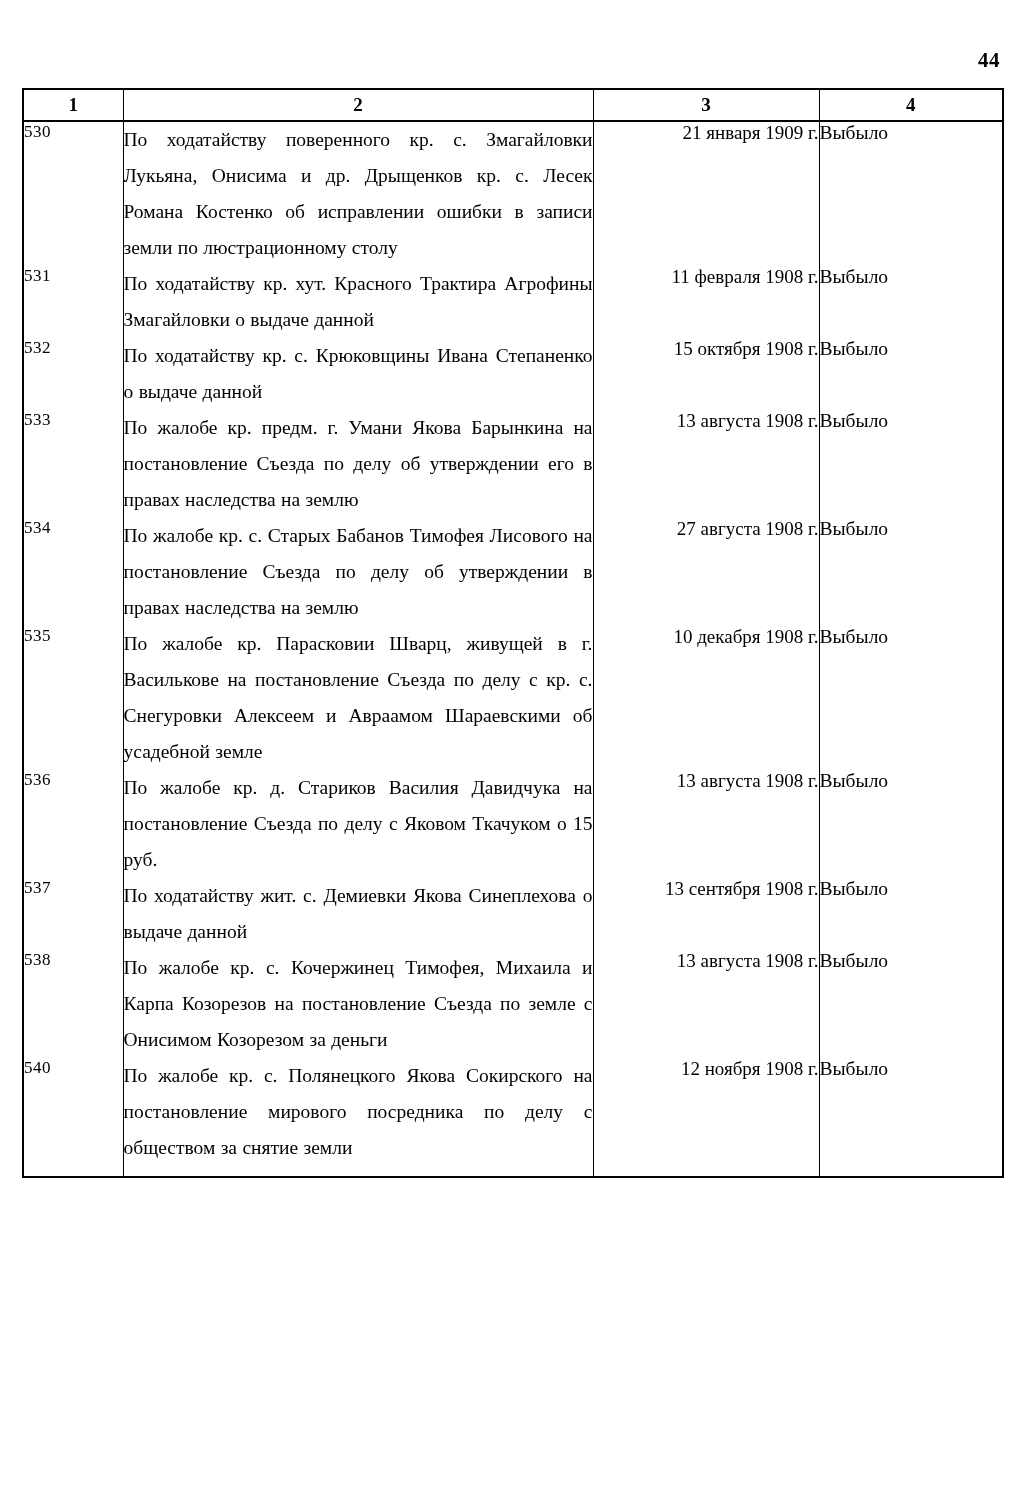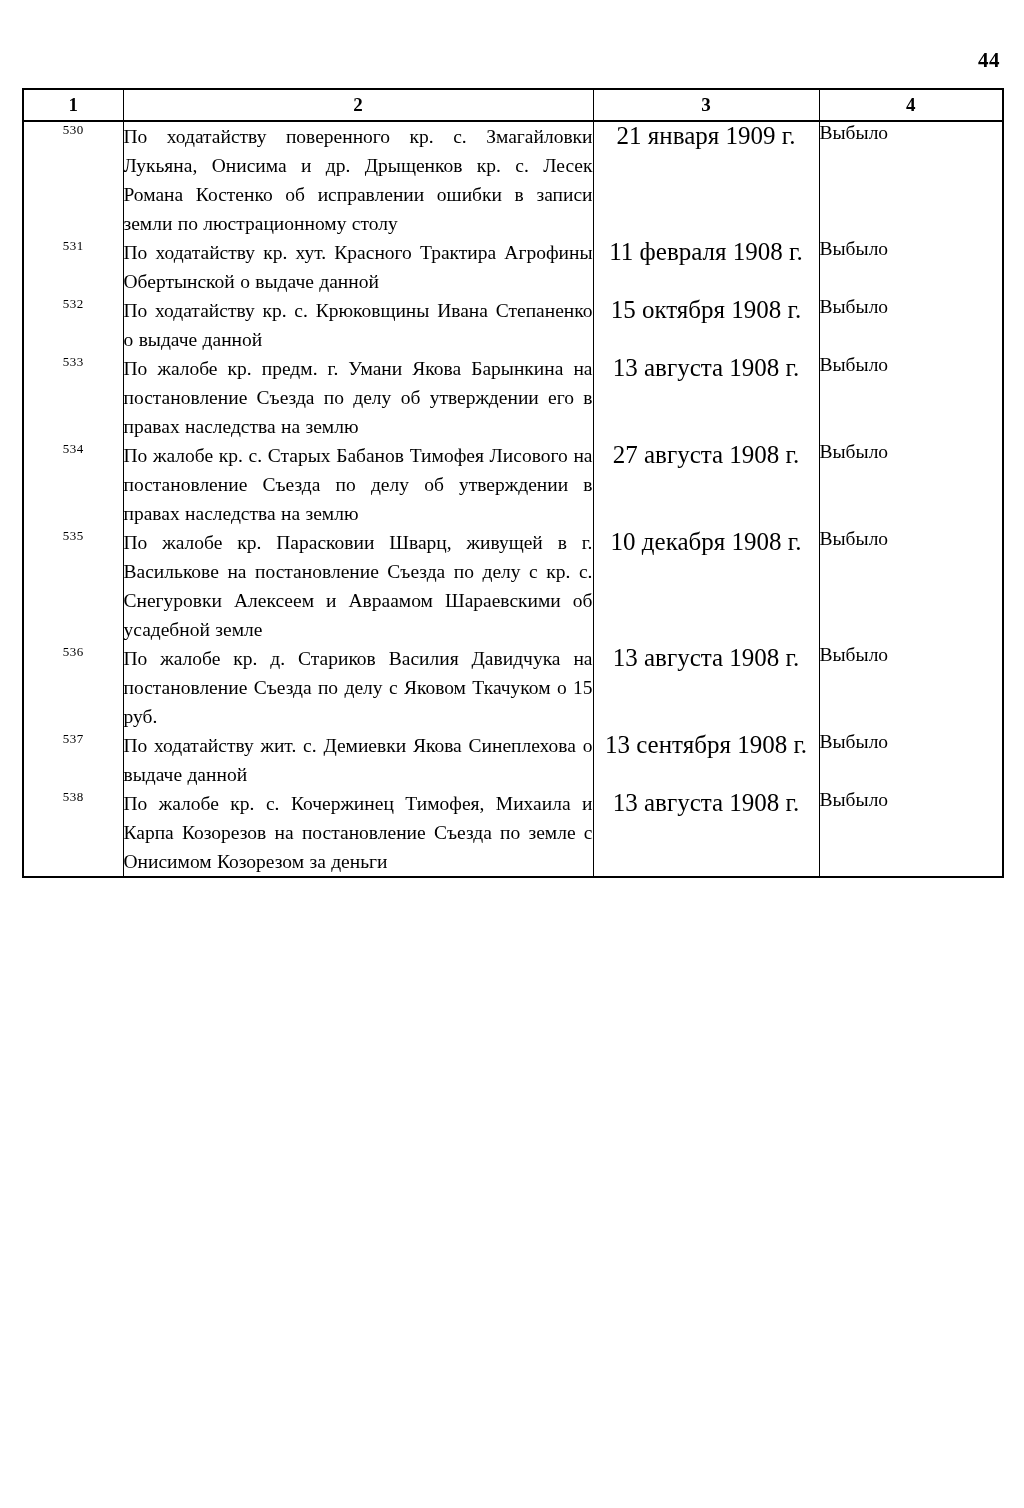--- a/index.html
+++ b/index.html
@@ -65,40 +65,40 @@
     line-height: 30px;
     padding: 0;
   }
 
   tbody td {
     border-bottom: none;
     border-top: none;
   }
 
   td.num {
-    text-align: center;
-    font-size: 13px;
+    text-align: left;
+    font-size: 17px;
     padding-top: 18px;
     padding-bottom: 6px;
     letter-spacing: 0.5px;
   }
 
   td.desc {
     text-align: justify;
     text-align-last: left;
     font-size: 19.5px;
-    line-height: 29px;
+    line-height: 36px;
     padding: 18px 10px 6px 12px;
     hyphens: manual;
     word-spacing: 0.5px;
   }
 
   td.date {
-    text-align: center;
-    font-size: 25px;
+    text-align: right;
+    font-size: 19px;
     padding-top: 18px;
     padding-bottom: 6px;
     white-space: nowrap;
   }
 
   td.status {
     text-align: left;
     font-size: 19.5px;
     padding-top: 18px;
     padding-bottom: 6px;
@@ -130,21 +130,21 @@
     </thead>
     <tbody>
       <tr>
         <td class="num">530</td>
         <td class="desc">По ходатайству поверенного кр. с. Змагайловки Лукьяна, Онисима и др. Дрыщенков кр. с. Лесек Романа Костенко об исправлении ошибки в записи земли по люстрационному столу</td>
         <td class="date">21 января 1909 г.</td>
         <td class="status">Выбыло</td>
       </tr>
       <tr>
         <td class="num">531</td>
-        <td class="desc">По ходатайству кр. хут. Красного Трактира Агрофины Обертынской о выдаче данной</td>
+        <td class="desc">По ходатайству кр. хут. Красного Трактира Агрофины Змагайловки о выдаче данной</td>
         <td class="date">11 февраля 1908 г.</td>
         <td class="status">Выбыло</td>
       </tr>
       <tr>
         <td class="num">532</td>
         <td class="desc">По ходатайству кр. с. Крюковщины Ивана Степаненко о выдаче данной</td>
         <td class="date">15 октября 1908 г.</td>
         <td class="status">Выбыло</td>
       </tr>
       <tr>
@@ -176,16 +176,22 @@
         <td class="desc">По ходатайству жит. с. Демиевки Якова Синеплехова о выдаче данной</td>
         <td class="date">13 сентября 1908 г.</td>
         <td class="status">Выбыло</td>
       </tr>
       <tr>
         <td class="num">538</td>
         <td class="desc">По жалобе кр. с. Кочержинец Тимофея, Михаила и Карпа Козорезов на постановление Съезда по земле с Онисимом Козорезом за деньги</td>
         <td class="date">13 августа 1908 г.</td>
         <td class="status">Выбыло</td>
       </tr>
+      <tr class="r-last">
+        <td class="num">540</td>
+        <td class="desc">По жалобе кр. с. Полянецкого Якова Сокирского на постановление мирового посредника по делу с обществом за снятие земли</td>
+        <td class="date">12 ноября 1908 г.</td>
+        <td class="status">Выбыло</td>
+      </tr>
     </tbody>
   </table>
 
 </div>
 
 </body></html>

